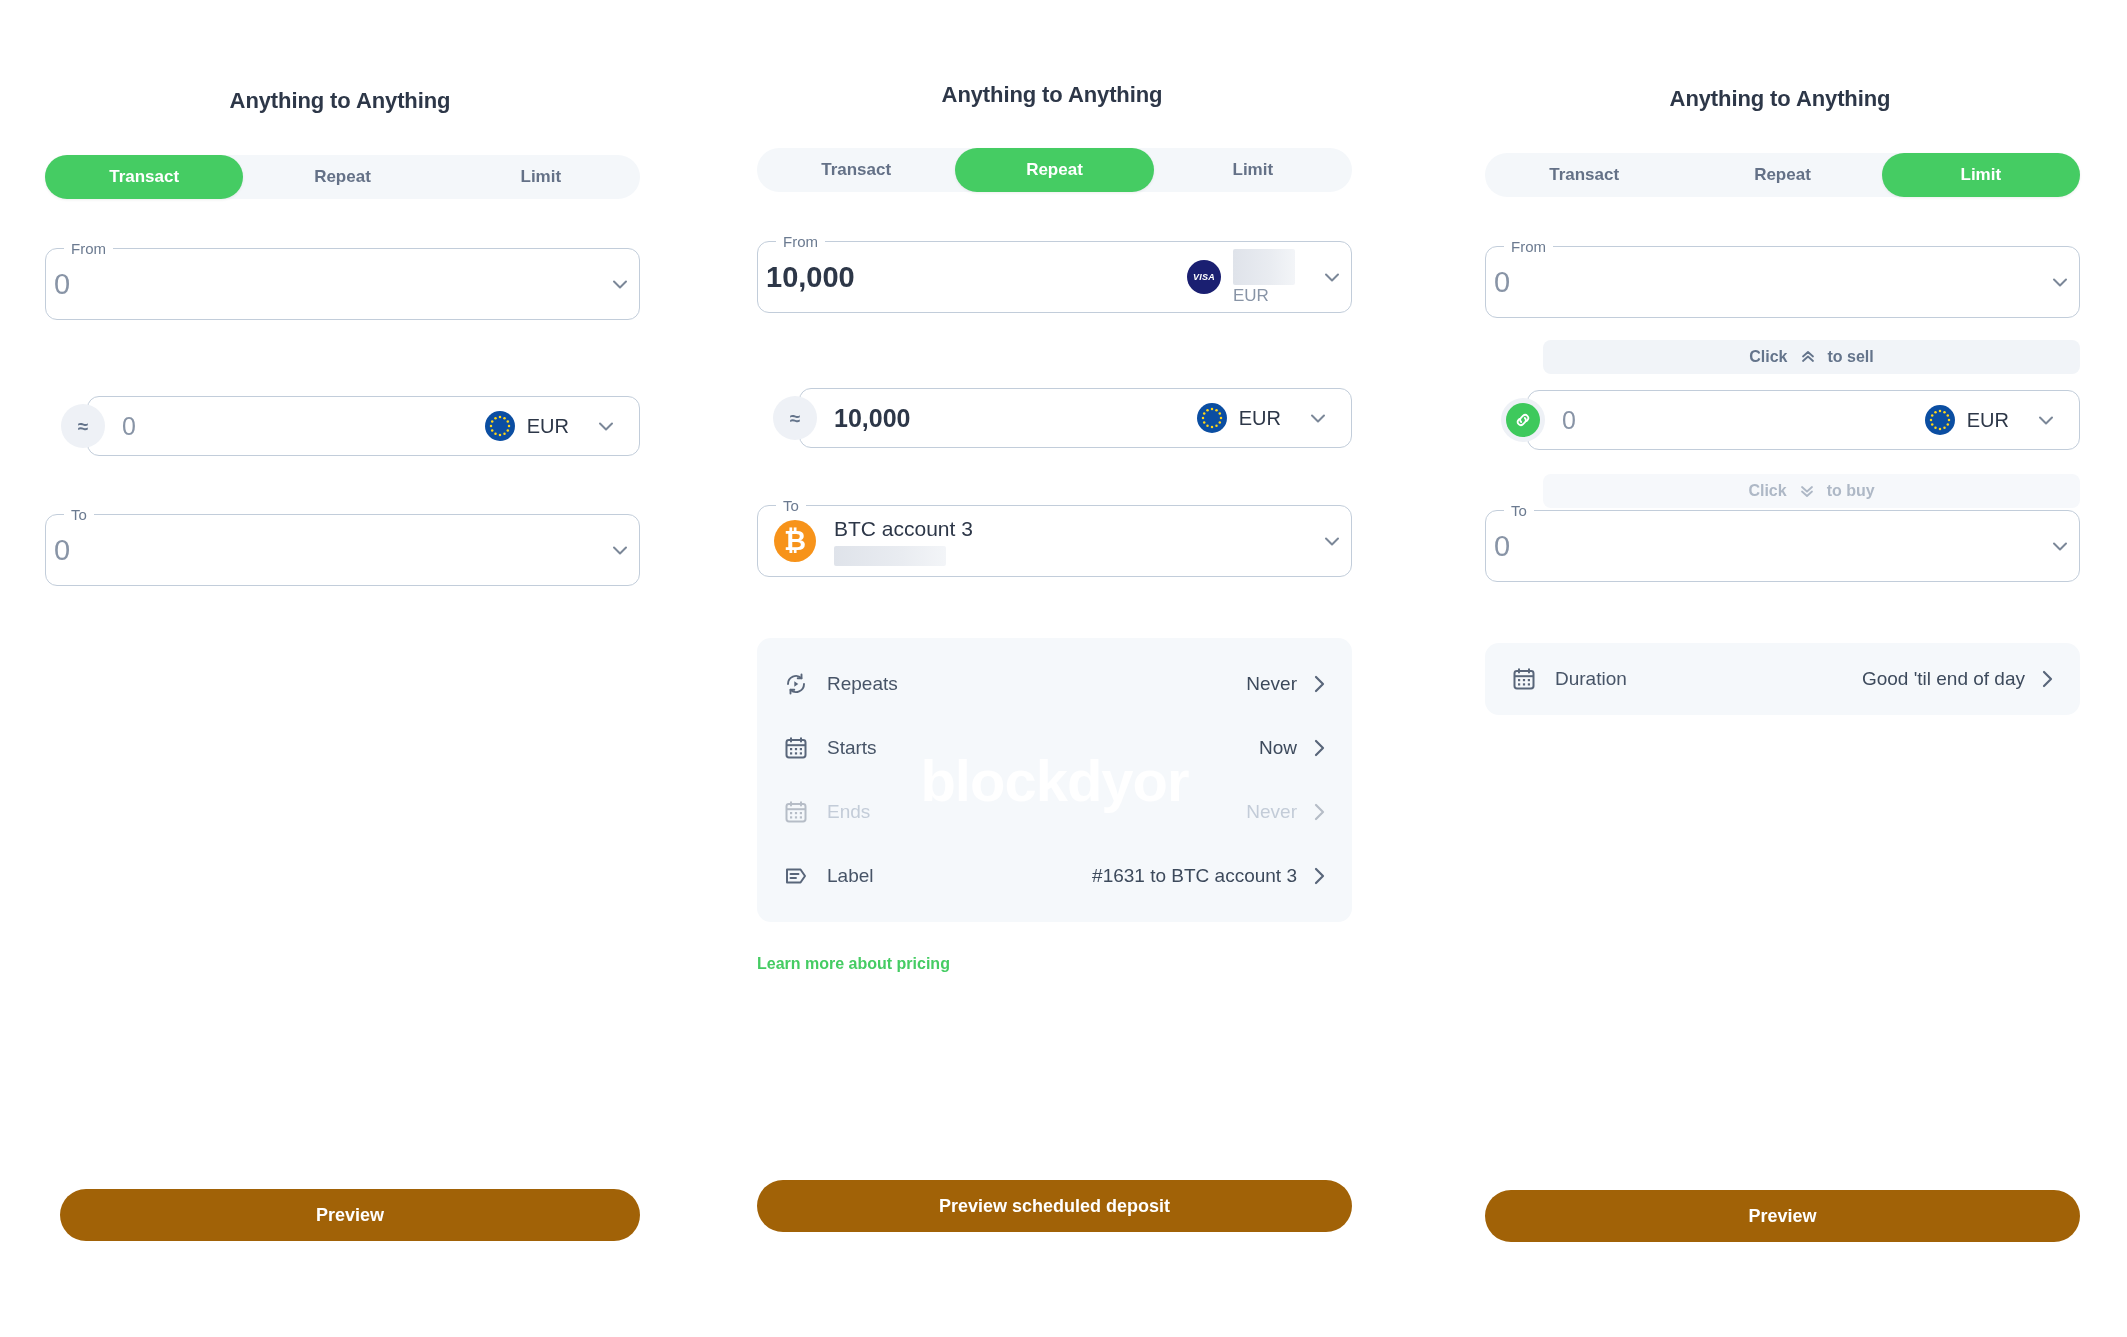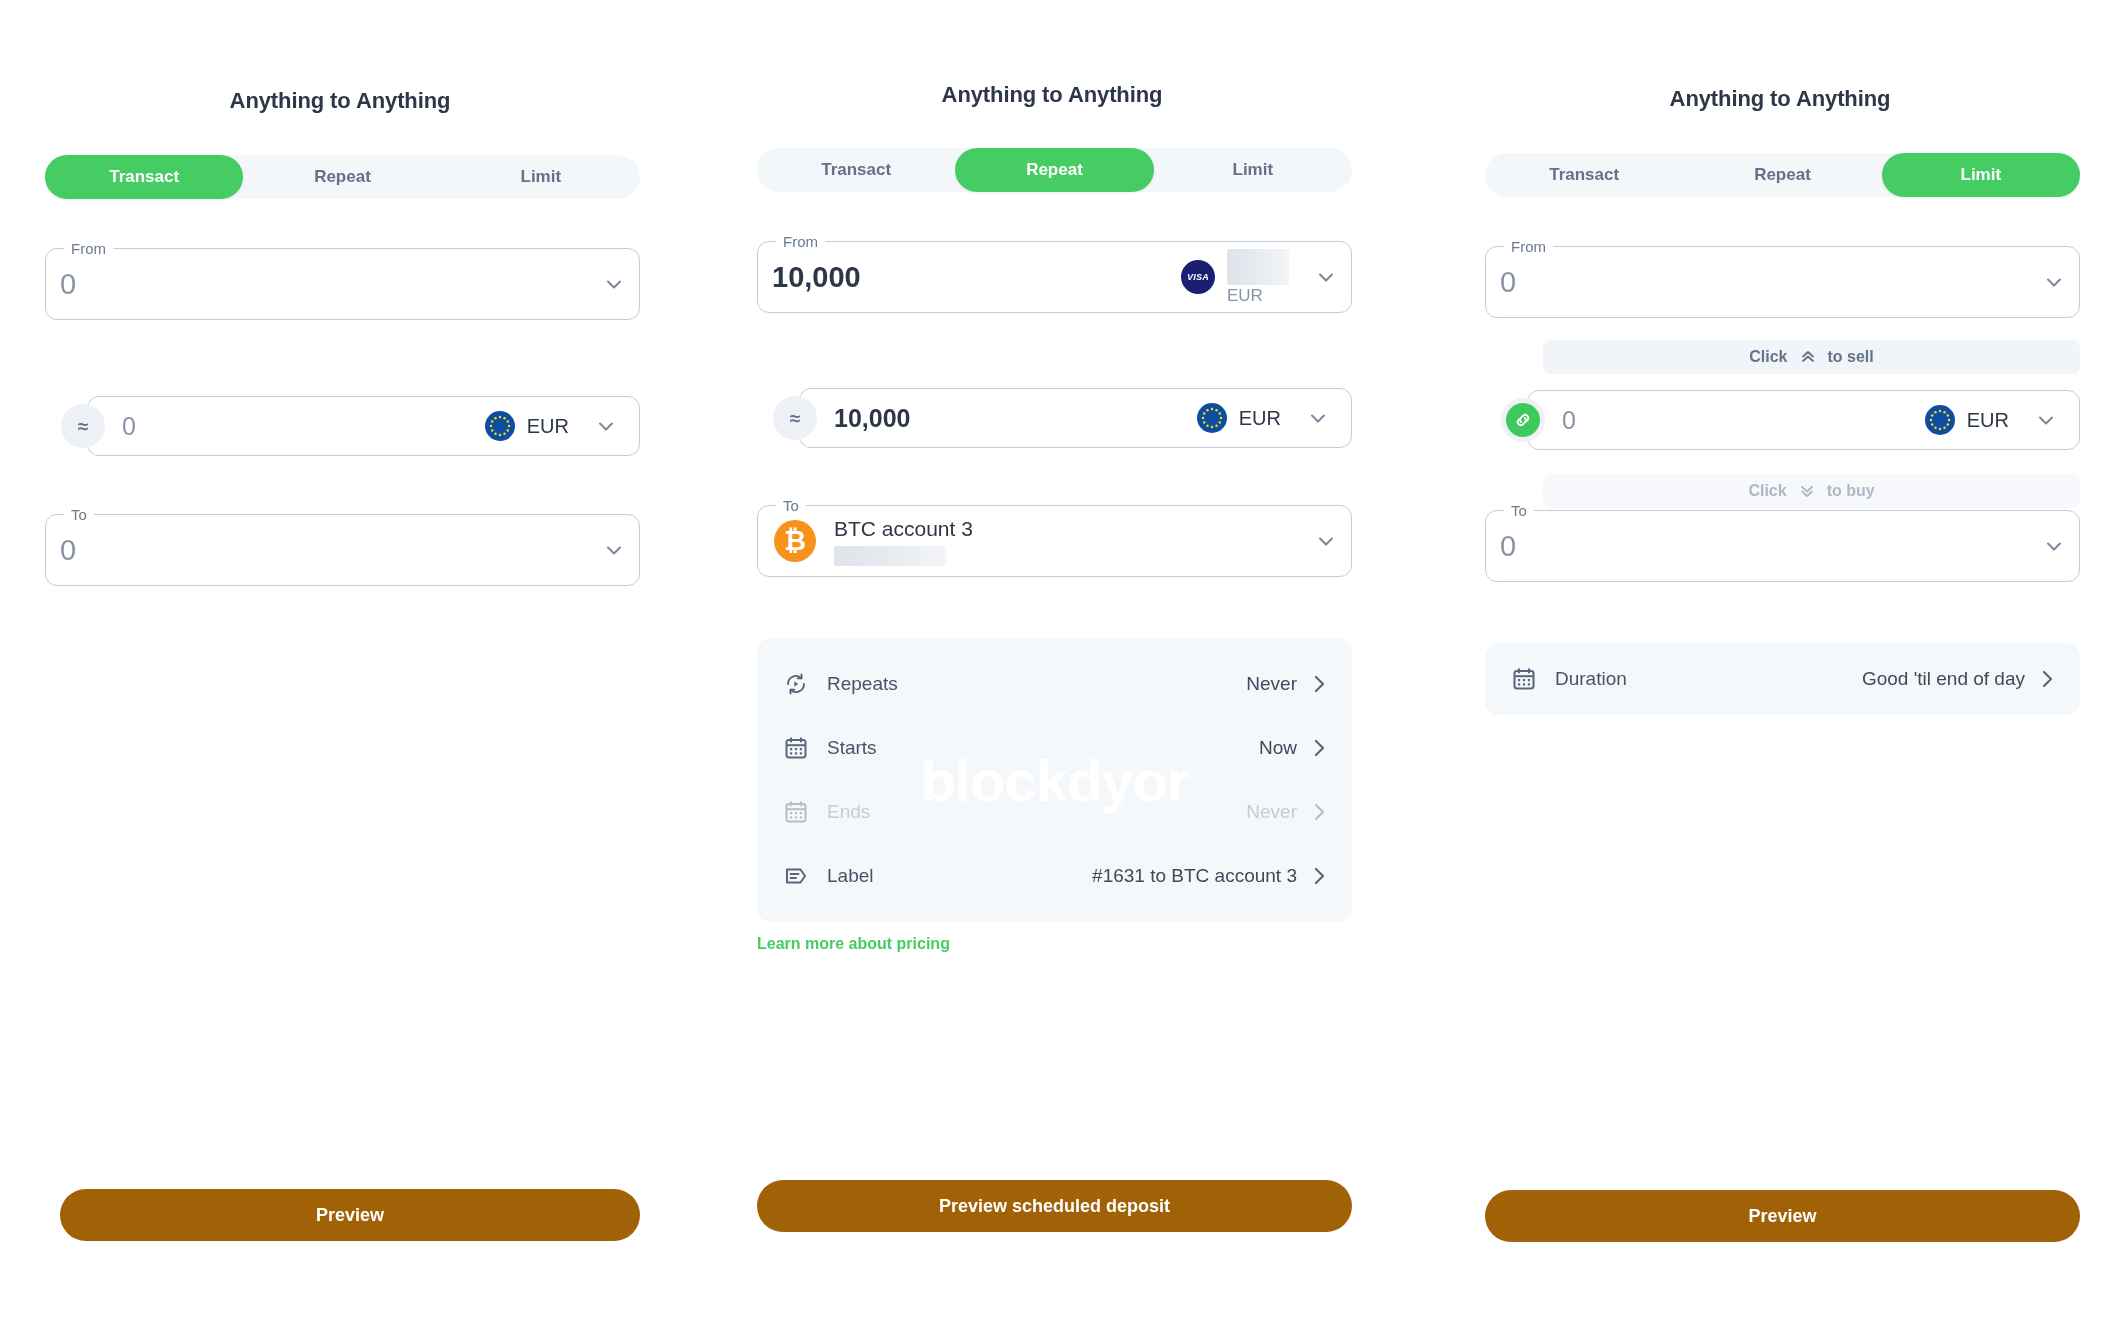--- a/index.html
+++ b/index.html
@@ -65,21 +65,21 @@
   }
 
   
   .field {
     position: relative;
     border: 1.6px solid #c2cdda;
     border-radius: 12px;
     height: 72px;
     display: flex;
     align-items: center;
-    padding: 0 14px;
+    padding: 0 8px;
     background: #ffffff;
   }
   .field-legend {
     position: absolute;
     top: -10px;
     left: 18px;
     background: #ffffff;
     padding: 0 7px;
     font-size: 15px;
     color: #6b7a90;
@@ -535,21 +535,21 @@
         <span class="arrow">
           <svg viewBox="0 0 13 20">
               <path d="M3 3 L10 10 L3 17" fill="none" stroke="#59667a" stroke-width="2.2" stroke-linecap="round" stroke-linejoin="round"></path>
             </svg>
         </span>
       </div>
 
       <div class="watermark">blockdyor</div>
     </div>
 
-    <div class="pricing-link" style="position:absolute;left:5px;top:935px;">Learn more about pricing</div>
+    <div class="pricing-link" style="position:absolute;left:5px;top:955px;">Learn more about pricing</div>
 
     <div class="cta" style="left:5px;top:1180px;width:595px;">Preview scheduled deposit</div>
   </div>
 
   <div class="panel" id="panel-limit">
 
     <div class="panel-title" style="position:absolute;left:0;top:86px;width:600px;">Anything to Anything</div>
 
     <div class="tabbar" style="position:absolute;left:5px;top:153px;width:595px;">
       <div class="tab">Transact</div>

